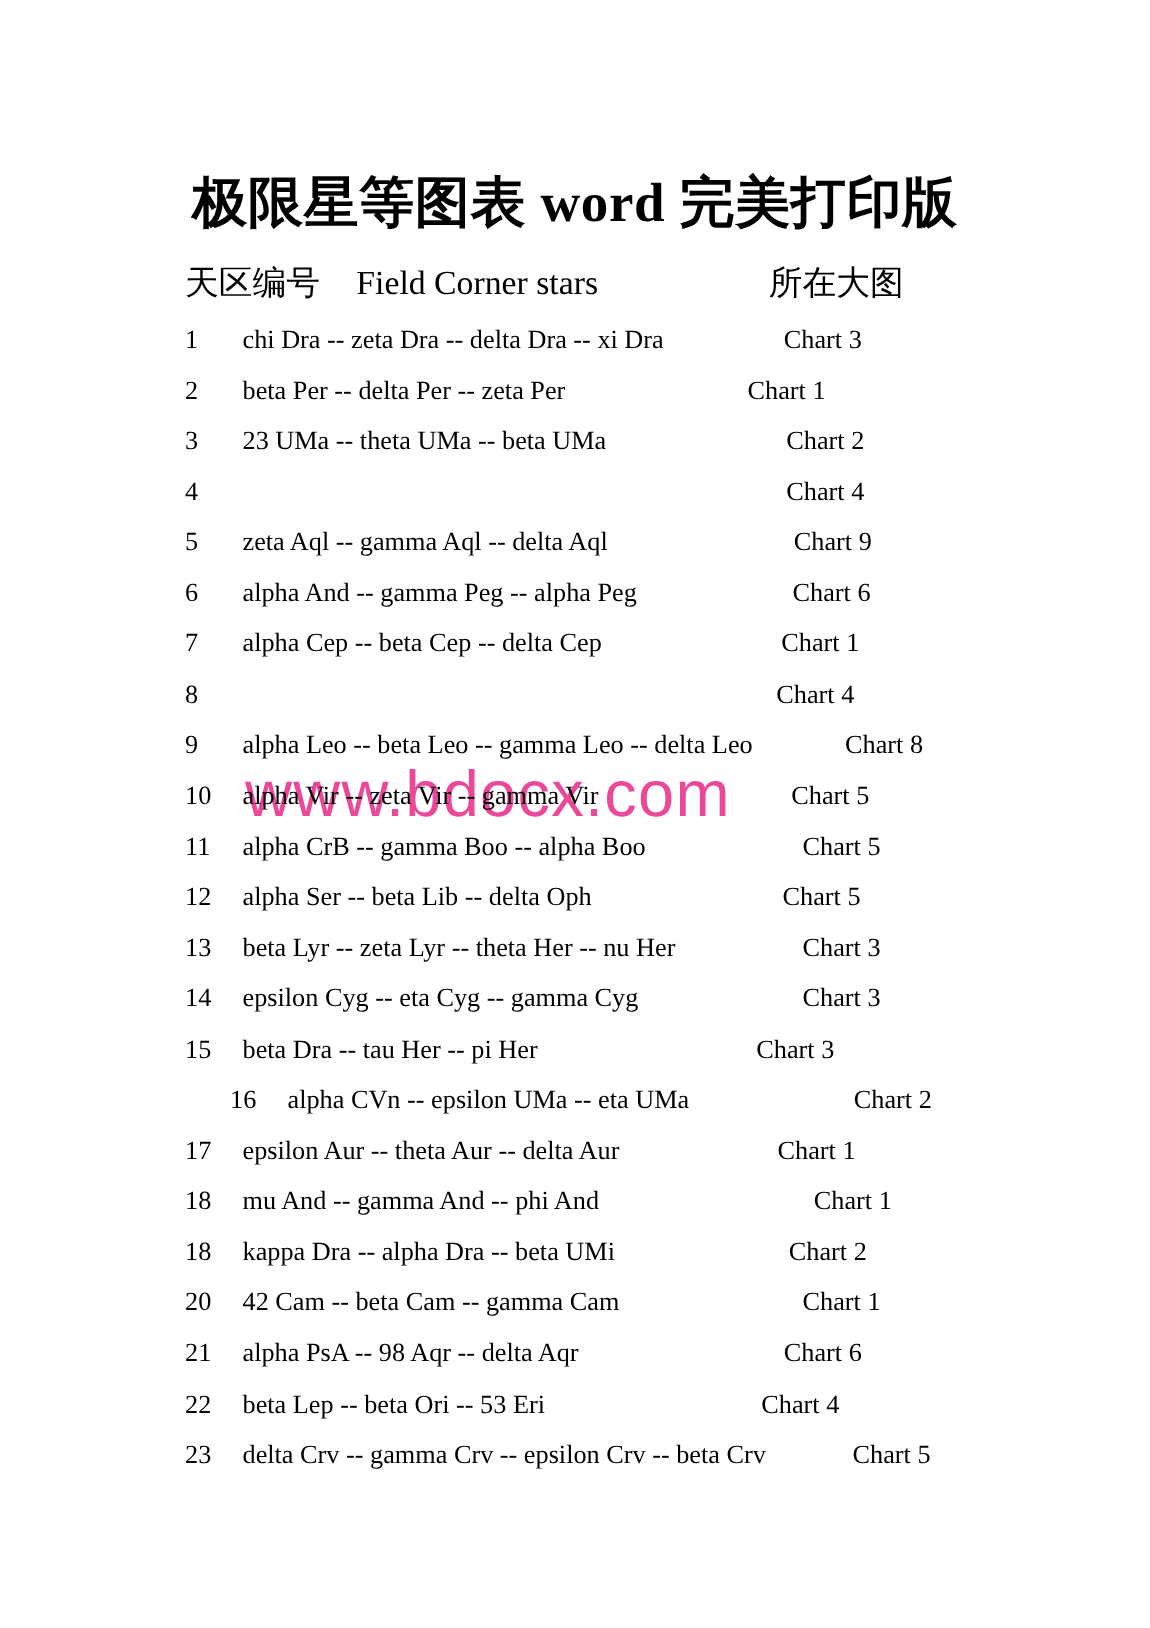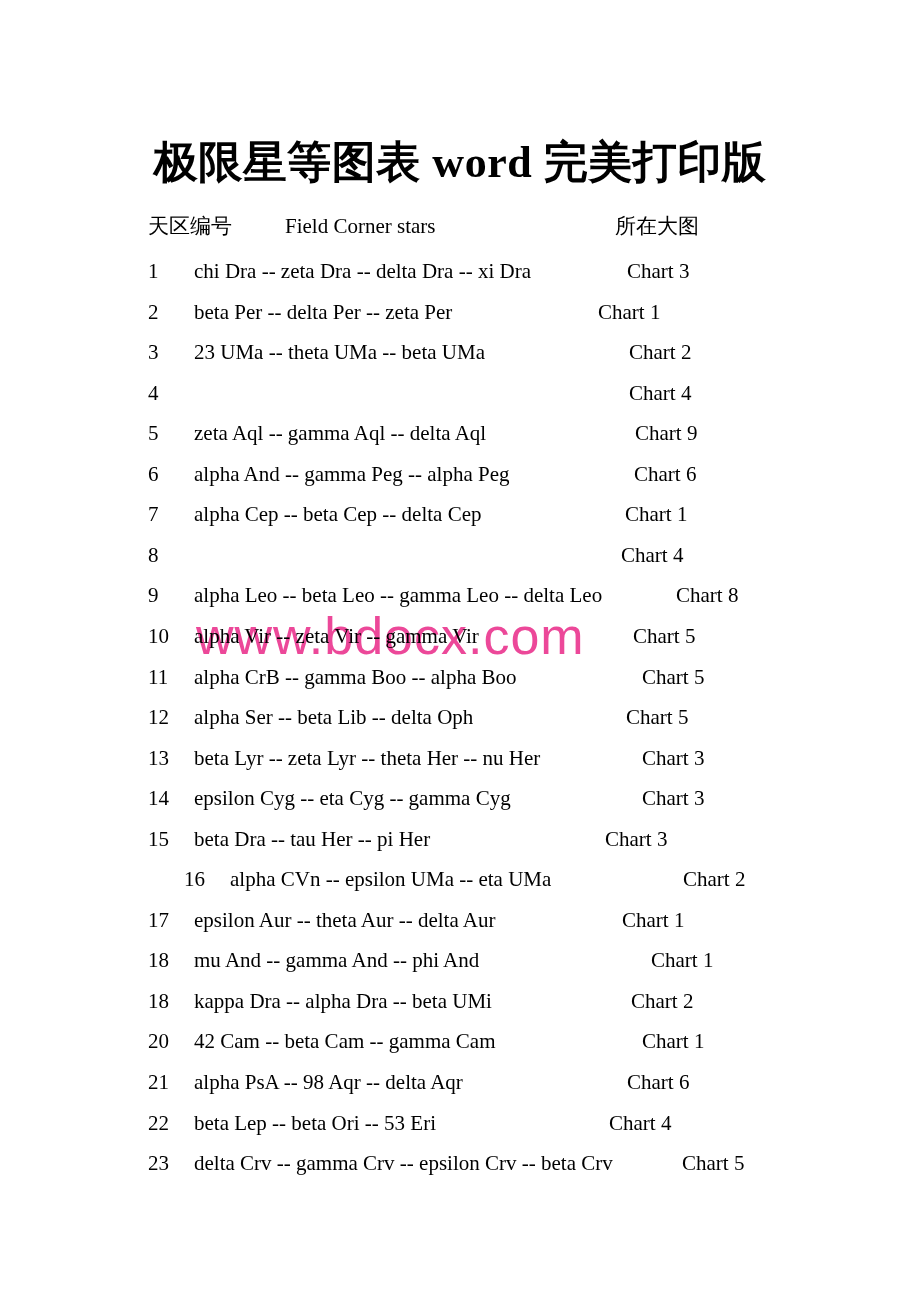--- a/index.html
+++ b/index.html
@@ -69,21 +69,21 @@
     z-index: 2;
   }
 
   
   .table-header {
     position: absolute;
     left: 148px;
     top: 209px;
     width: 640px;
     height: 34px;
-    font-size: 21px;
+    font-size: 27px;
     line-height: 34px;
     white-space: nowrap;
   }
   .th-num {
     position: absolute;
     left: 0px;
     top: 0;
   }
   .th-stars {
     position: absolute;

